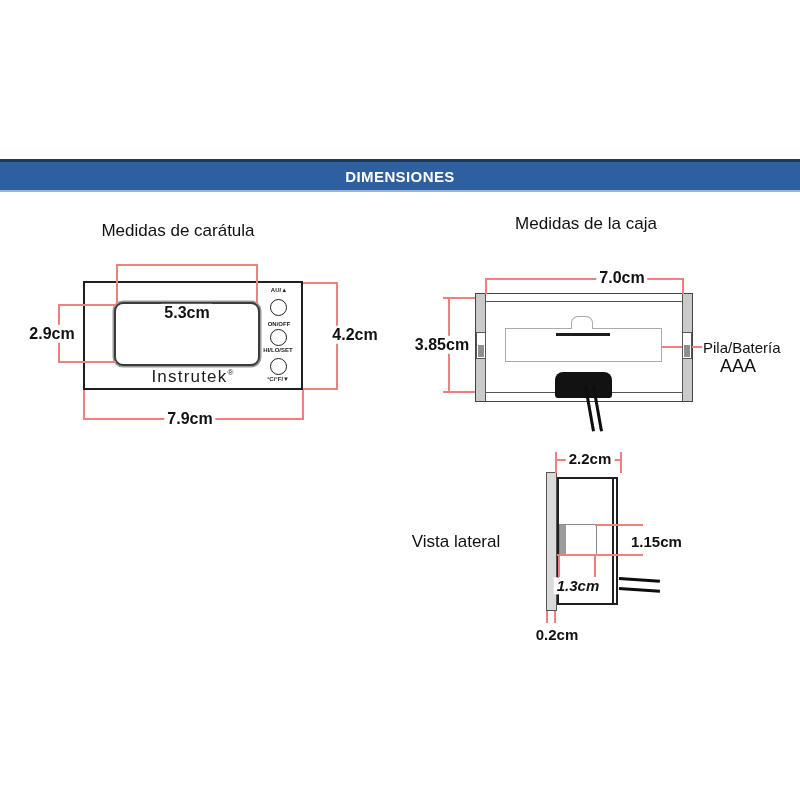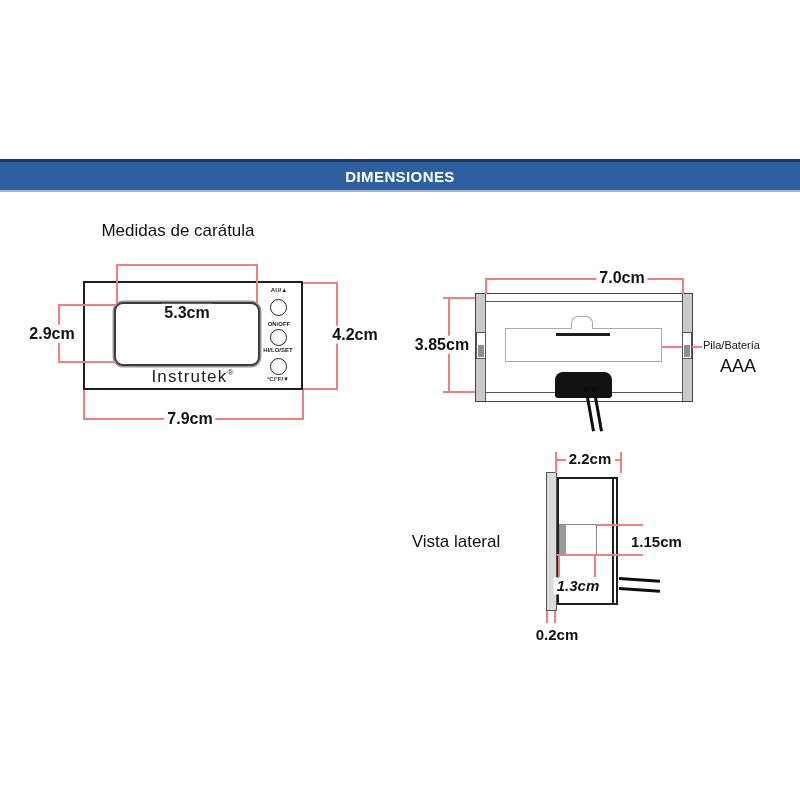--- a/index.html
+++ b/index.html
@@ -62,20 +62,21 @@
 </head>
 <body>
 
 <div id="canvas">
 
   <div class="banner">
     <span>DIMENSIONES</span>
   </div>
 
   <div class="heading" style="left:178px;top:221px;">Medidas de carátula</div>
+  <div class="heading" style="left:586px;top:214px;">Medidas de la caja</div>
 
   <div>
     <div class="fp-outline"></div>
     <div class="fp-lcd"></div>
     <div class="fp-brand">
       <span>Instrutek</span><sup>®</sup>
     </div>
 
     <div class="fp-btn" style="left:270px;top:299px;"></div>
     <div class="fp-btn" style="left:270px;top:329px;"></div>
@@ -131,21 +132,21 @@
     <div class="dl" style="left:485px;top:278px;width:1.5px;height:16px;"></div>
     <div class="dl" style="left:682px;top:278px;width:1.5px;height:16px;"></div>
     <div class="dim-label" style="left:585px;top:278px;margin-left:37px;">7.0cm</div>
 
     <div class="dl" style="left:448px;top:297px;width:1.5px;height:96px;"></div>
     <div class="dl" style="left:443px;top:297px;width:32px;height:1.5px;"></div>
     <div class="dl" style="left:443px;top:391px;width:32px;height:1.5px;"></div>
     <div class="dim-label" style="left:442px;top:345px;">3.85cm</div>
 
     <div class="dl" style="left:602px;top:346px;width:100px;height:1.5px;"></div>
-    <div class="dim-label noc" style="left:703px;top:339px;transform:none;font-weight:normal;font-size:11px;padding:0;">Pila/Batería</div>
+    <div class="dim-label noc" style="left:703px;top:339px;transform:none;font-weight:normal;font-size:15px;padding:0;">Pila/Batería</div>
     <div class="dim-label" style="left:738px;top:366px;font-weight:normal;font-size:18px;padding:0;">AAA</div>
   </div>
 
   <div>
     <div class="heading" style="left:456px;top:532px;">Vista lateral</div>
 
     <div class="sv-bezel"></div>
     <div class="sv-body"></div>
     <div class="sv-edge"></div>
     <div class="sv-box">

